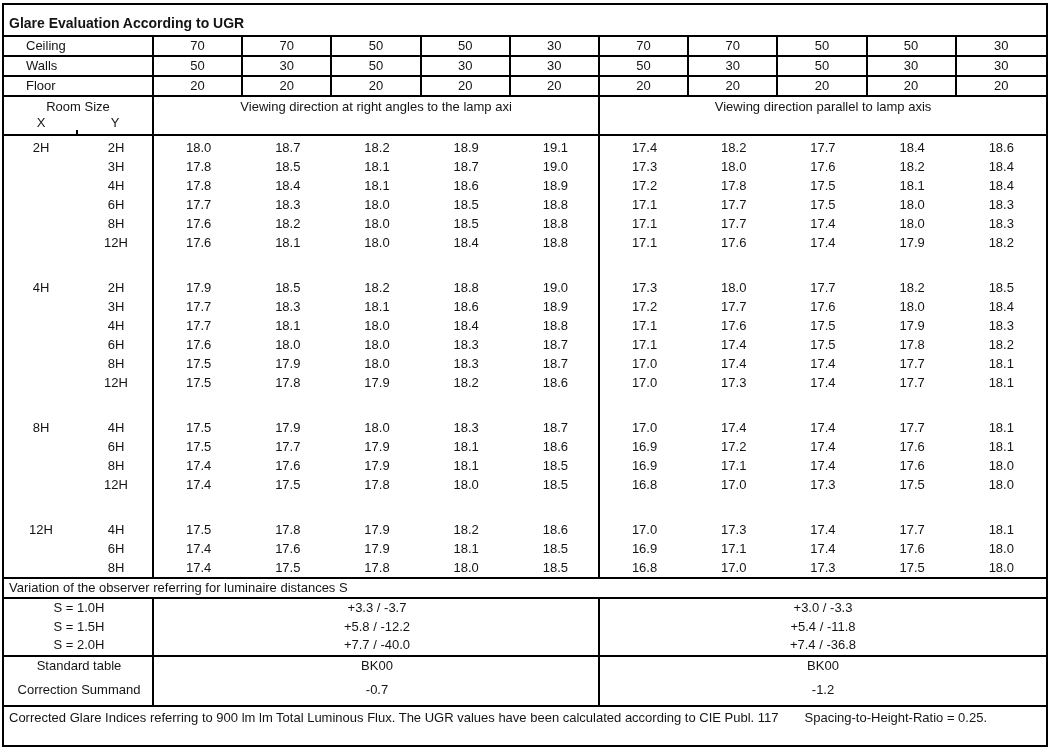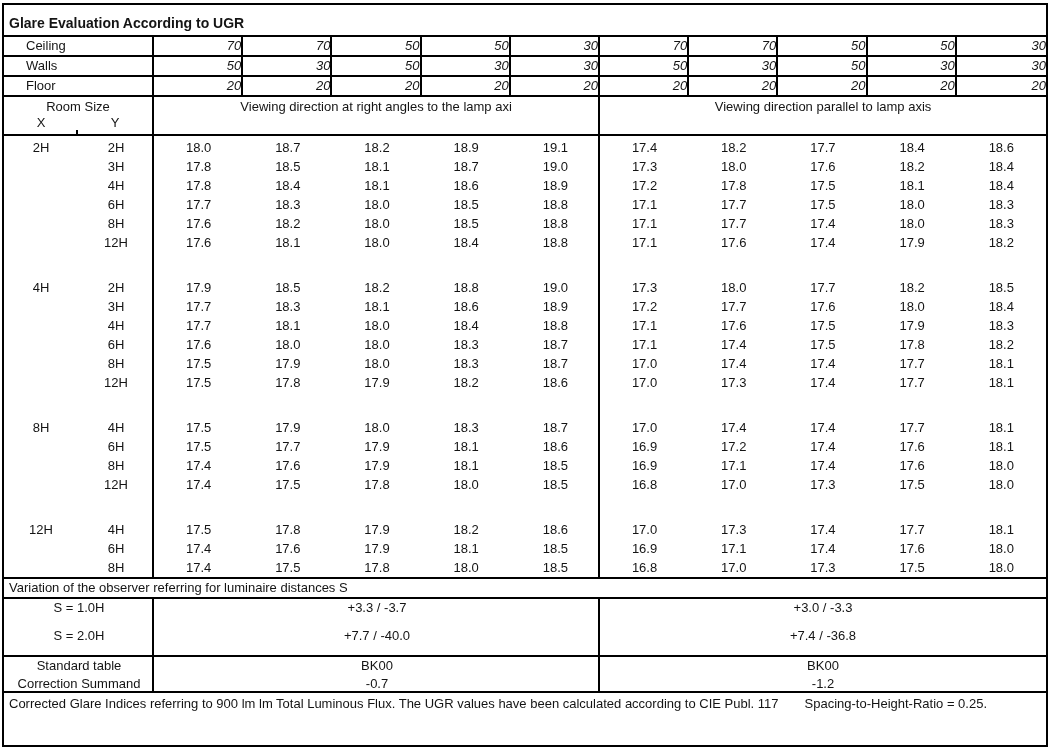--- a/index.html
+++ b/index.html
@@ -2,21 +2,21 @@
 <html><head>
 <meta charset="utf-8">
 <style>
   html,body{margin:0;padding:0;width:1050px;height:750px;background:#fff;overflow:hidden;
     font-family:"Liberation Sans","DejaVu Sans",sans-serif;color:#141414;}
   *{box-sizing:border-box;}
   #frame{position:absolute;left:2px;top:3px;width:1046px;height:744px;border:2px solid #000;background:#fff;}
   .trow{height:24px;border-bottom:2px solid #000;font-size:14px;font-weight:bold;line-height:21px;padding-left:5px;margin-top:8px;}
   .srow{display:flex;height:20px;border-bottom:2px solid #000;}
   .srow .lab{width:150px;border-right:2px solid #000;text-align:left;padding-left:22px;font-size:13px;line-height:17px;}
-  .srow .sv{width:89.2px;border-right:2px solid #000;text-align:right;font-size:13px;line-height:17px;font-style:italic;}
+  .srow .sv{width:89.2px;border-right:2px solid #000;text-align:center;font-size:13px;line-height:17px;}
   .srow .sv:last-child{border-right:none;}
   .hrow{display:flex;height:39px;border-bottom:2px solid #000;}
   .hlab{width:150px;border-right:2px solid #000;position:relative;}
   .rs{text-align:center;font-size:13px;line-height:17px;padding-top:1px;}
   .xy{display:flex;font-size:13px;line-height:16px;}
   .hx,.hy{width:74px;text-align:center;display:inline-block;}
   .tick{position:absolute;left:72px;bottom:0;width:2px;height:4px;background:#000;}
   .hspan{width:533px;text-align:center;font-size:13px;line-height:17px;padding-top:1px;}
   .hspan.hl{border-right:2px solid #000;}
   #data-section{position:relative;height:443px;border-bottom:2px solid #000;padding-top:2px;}
@@ -24,21 +24,21 @@
   .vl1{left:148px;}
   .vl2{left:594px;}
   .dr{display:flex;height:19px;}
   .dr .c{font-size:13px;line-height:19px;text-align:center;display:inline-block;}
   .cx{width:74px;}
   .cy{width:76px;}
   .cv{width:89.2px;}
   .sp{height:26px;}
   .vrow{height:20px;border-bottom:2px solid #000;font-size:13px;line-height:17px;padding-left:5px;}
   .sbox{position:relative;height:58px;border-bottom:2px solid #000;display:flex;flex-direction:column;}
-  .stdbox{position:relative;height:36px;border-bottom:2px solid #000;display:flex;flex-direction:column;}
+  .stdbox{position:relative;height:50px;border-bottom:2px solid #000;display:flex;flex-direction:column;}
   .vr{flex:1;display:flex;}
   .vr .vlab{width:150px;text-align:center;font-size:13px;line-height:18px;}
   .vr .vval{width:446px;text-align:center;font-size:13px;line-height:18px;}
   .footer{height:56px;padding:3px 5px;font-size:13px;line-height:16px;}
   .footer .gap{display:inline-block;width:26px;}
 </style>
 </head>
 <body>
 
 <div id="frame">
@@ -385,20 +385,25 @@
 
   <div class="sbox">
     <div class="vline vl1"></div>
     <div class="vline vl2"></div>
     <div class="vr">
         <span class="vlab">S = 1.0H</span>
         <span class="vval">+3.3 / -3.7</span>
         <span class="vval">+3.0 / -3.3</span>
       </div>
     <div class="vr">
+        <span class="vlab">S = 1.5H</span>
+        <span class="vval">+5.8 / -12.2</span>
+        <span class="vval">+5.4 / -11.8</span>
+      </div>
+    <div class="vr">
         <span class="vlab">S = 2.0H</span>
         <span class="vval">+7.7 / -40.0</span>
         <span class="vval">+7.4 / -36.8</span>
       </div>
   </div>
 
   <div class="stdbox">
     <div class="vline vl1"></div>
     <div class="vline vl2"></div>
     <div class="vr">

